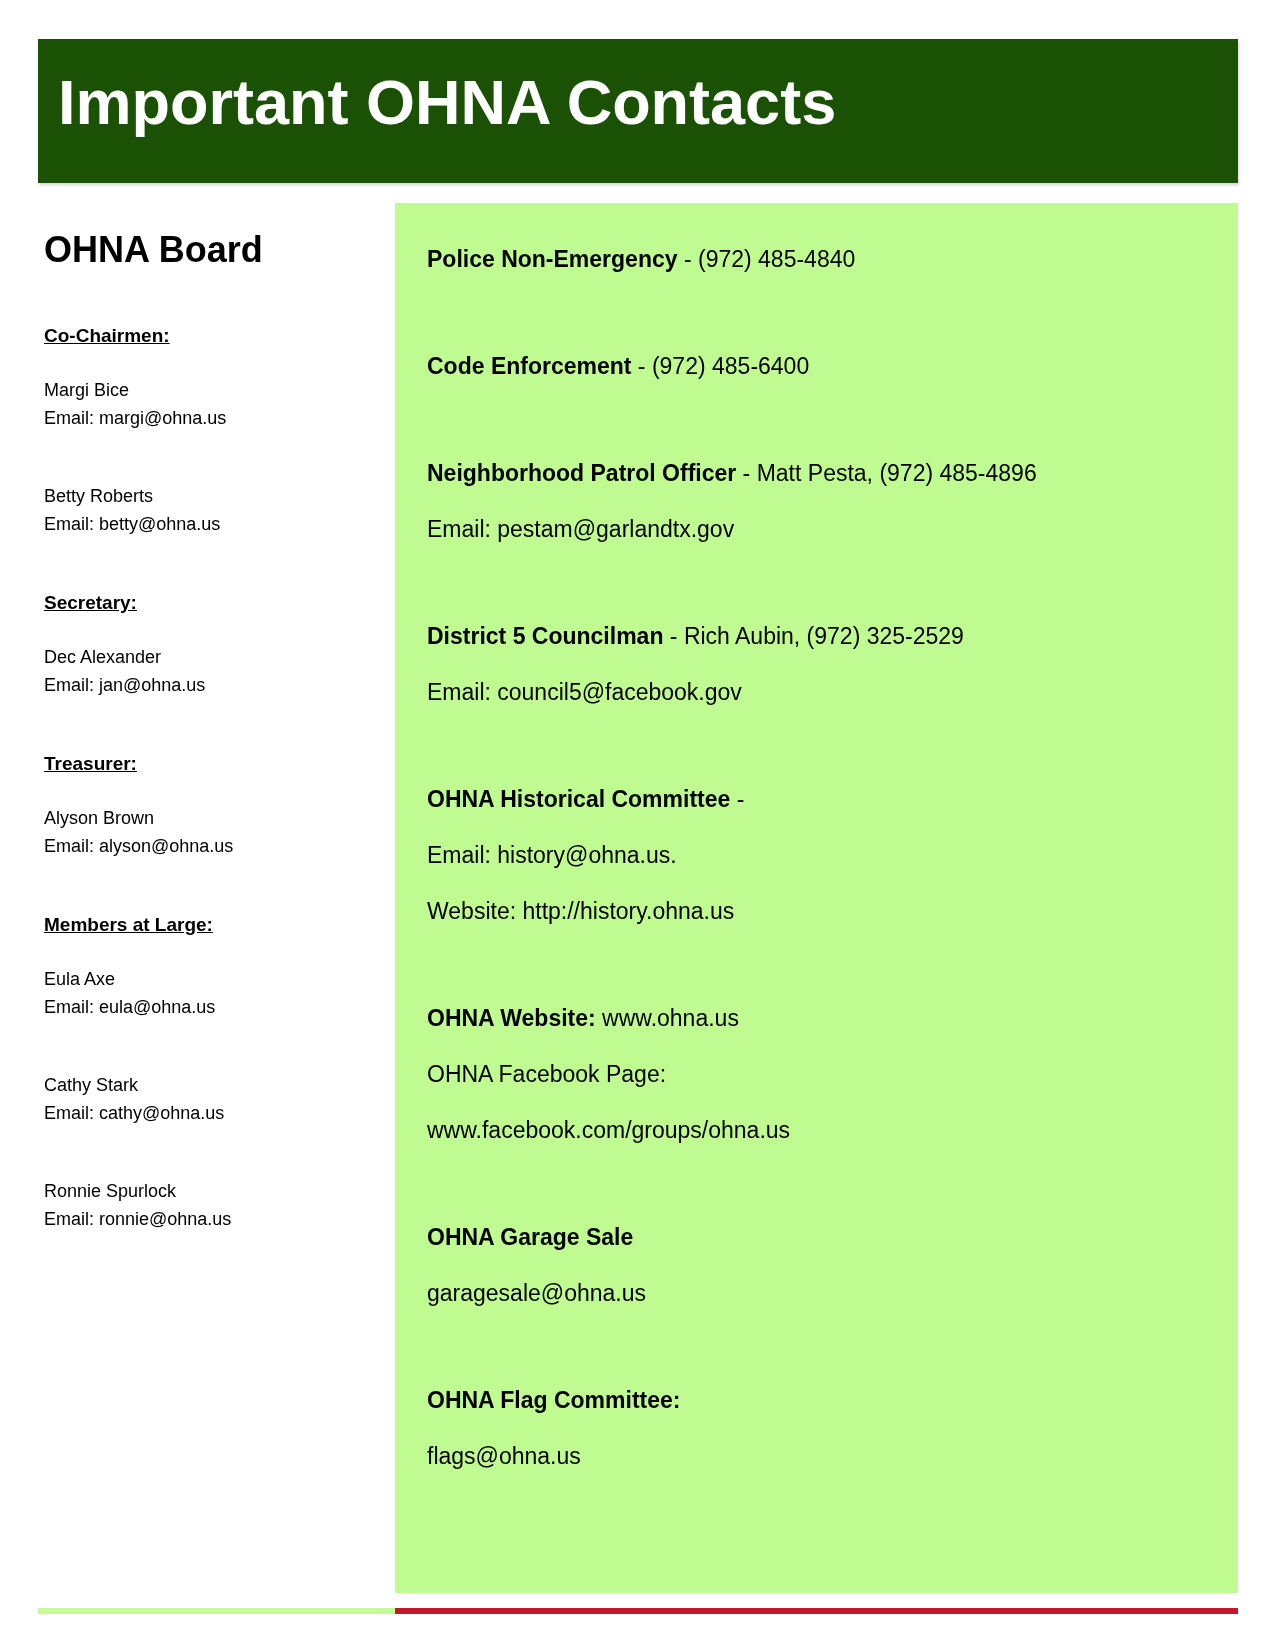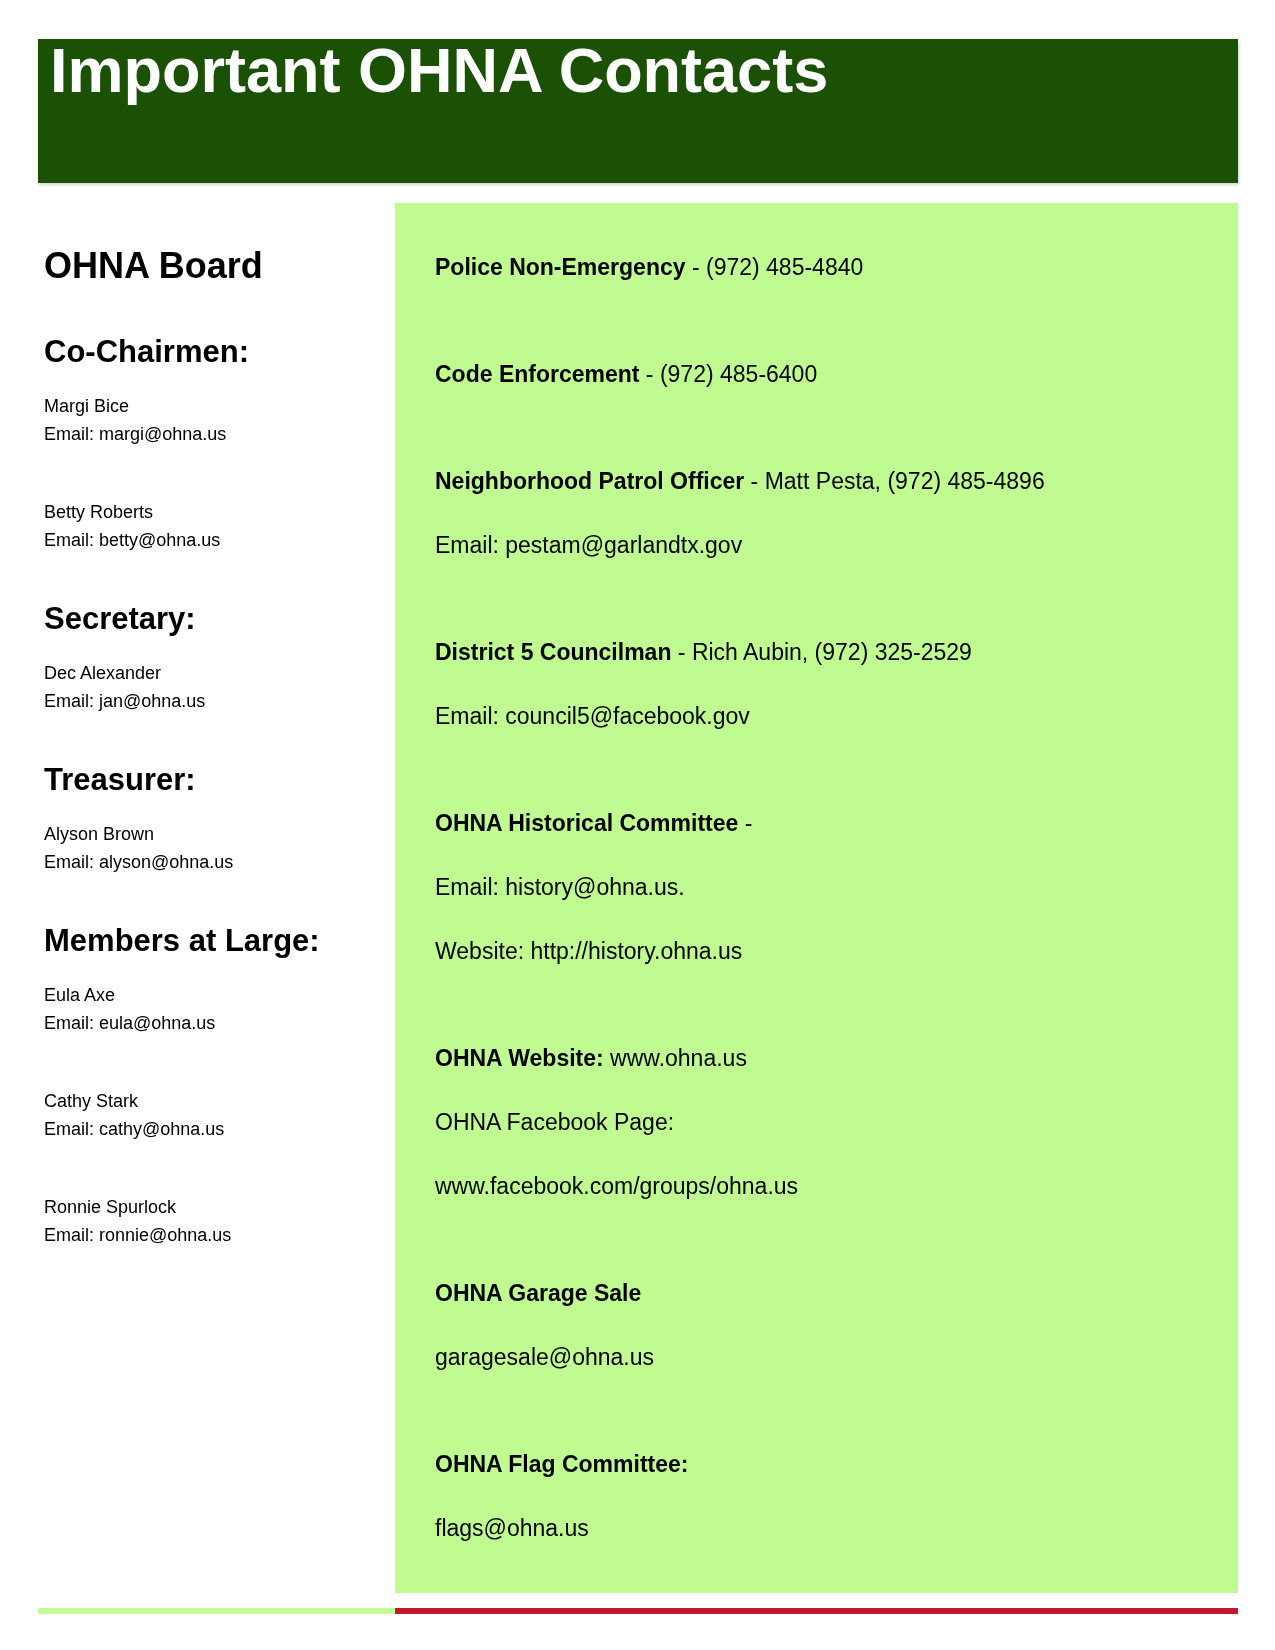--- a/index.html
+++ b/index.html
@@ -18,62 +18,62 @@
     padding:39px 37px 0 38px;
     background:#ffffff;
     font-family:"Liberation Sans","DejaVu Sans",sans-serif;
     color:var(--body-text);
     overflow:hidden;
   }
   
   .banner{
     height:144px;
     background:var(--banner-green);
-    display:flex;align-items:flex-start;
+    display:flex;align-items:center;
     box-sizing:border-box;
-    padding:0 0 17px 12px;
+    padding:0 0 17px 20px;
     margin-bottom:20px;
     box-shadow:1px 2px 3px rgba(0,0,0,.18);
   }
   .banner h1{
     margin:0;
     font-size:63px;line-height:1;font-weight:bold;
     color:var(--title-text);
     letter-spacing:0;
   }
   
   .content{display:flex;align-items:flex-start;}
   .board{
     width:357px;box-sizing:border-box;
     padding:26px 0 0 6px;
   }
   .board h2{
-    margin:16px 0 50px 0;
+    margin:0 0 50px 0;
     font-size:36px;line-height:42px;font-weight:bold;
   }
   .role{
     margin:0 0 25px 0;
-    font-size:31px;line-height:30px;font-weight:bold;
+    font-size:19px;line-height:30px;font-weight:bold;text-decoration:underline;
   }
   .section{margin-bottom:35px;}
   .person{margin-bottom:50px;}
   .person p{margin:0;font-size:18px;line-height:28px;}
   
   .panel{
     width:843px;height:1390px;
     box-sizing:border-box;
     background:var(--panel-green);
     padding:26px 30px 0 28px;
   }
   .panel h2{
     margin:0 0 28px 0;
     font-size:36px;line-height:42px;font-weight:bold;
   }
   .nc-group{margin-bottom:55px;}
-  .nc-line{margin:12px;font-size:23px;line-height:52px;}
+  .nc-line{margin:4px;font-size:23px;line-height:52px;}
   .nc-bold{font-weight:bold;}
   
   .rule{display:flex;height:6px;margin-top:15px;}
   .rule-green{width:357px;background:var(--rule-green);}
   .rule-red{width:843px;background:var(--rule-red);}
 </style>
 </head>
 <body>
 
 <div class="page">

